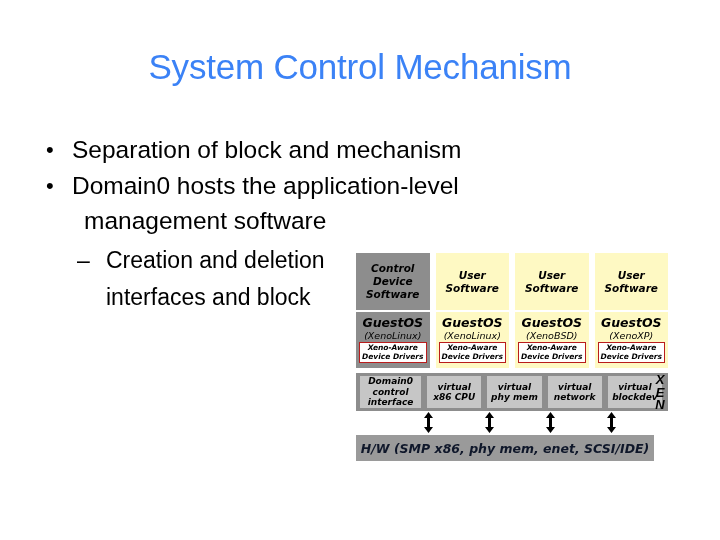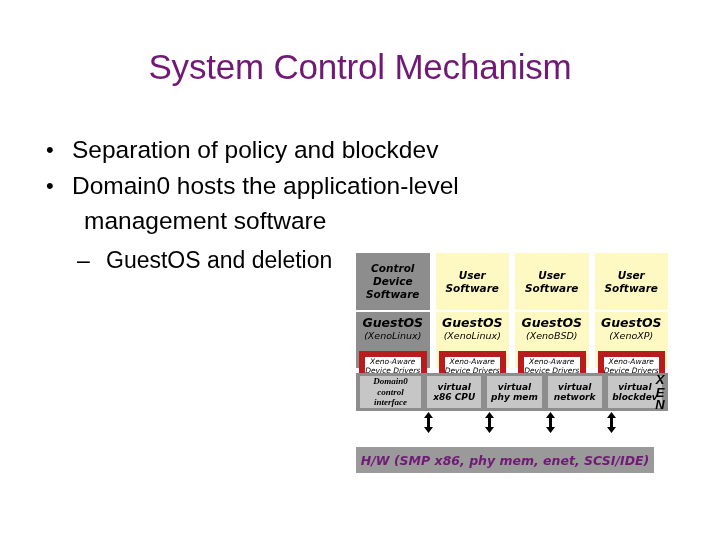--- a/index.html
+++ b/index.html
@@ -21,21 +21,21 @@
     position: absolute;
     left: 0;
     top: 46px;
     width: 720px;
     text-align: center;
     font-family: "Liberation Sans", sans-serif;
     font-size: 35px;
     font-weight: 400;
     line-height: 42px;
     letter-spacing: -0.2px;
-    color: #701a75;
+    color: #3b82f6;
   }
 
   
   .body-block {
     position: absolute;
     left: 30px;
     top: 132px;
     width: 560px;
   }
   .bullet-l1 {
@@ -137,29 +137,29 @@
     white-space: nowrap;
   }
   .guest-variant {
     font-size: 9.5px;
     line-height: 12px;
     font-weight: normal;
     font-style: italic;
     white-space: nowrap;
   }
   .drivers {
-    margin-top: 9px;
+    margin-top: 0;
     width: 100%;
     background: #ffffff;
     color: #000000;
-    border: 6px solid #b91c1c;
+    border: 1px solid #b91c1c;
     box-sizing: border-box;
     font-size: 7.5px;
     line-height: 8.5px;
-    font-weight: normal;
+    font-weight: bold;
     font-style: italic;
     padding: 1px 0 1px 0;
   }
   .drivers .ln { display: block; white-space: nowrap; }
 
   
   .xen-band {
     margin-top: 5px;
     height: 38px;
     background: #8d8d8d;
@@ -180,21 +180,21 @@
     line-height: 10.5px;
     box-sizing: border-box;
     height: 32px;
     display: flex;
     flex-direction: column;
     align-items: center;
     justify-content: center;
     padding: 1px;
   }
   .xen-cell .ln { display: block; white-space: nowrap; }
-  .xen-dom0 { width: 62px; margin-right: 6px; font-family: Liberation Serif, serif; }
+  .xen-dom0 { width: 62px; margin-right: 6px; }
   .xen-res  { width: 55px; margin-right: 6px; }
 
   .xen-label {
     position: absolute;
     right: -2px;
     top: -2px;
     width: 20px;
     height: 44px;
     display: flex;
     flex-direction: column;
@@ -217,56 +217,57 @@
     width: 312px;
   }
   .arrow {
     position: absolute;
     top: 1px;
     width: 11px;
     height: 21px;
   }
 
   .hw-bar {
-    margin-top: 12px;
+    margin-top: 0px;
     width: 298px;
     height: 26px;
     background: #9a9a9a;
     display: flex;
     align-items: center;
     justify-content: center;
     font-family: "DejaVu Sans", sans-serif;
     font-style: italic;
     font-weight: bold;
     font-size: 12.5px;
-    color: #701a75;
+    color: #0f172a;
     white-space: nowrap;
   }
 </style>
 </head>
 <body>
 
 <div class="slide-title">System Control Mechanism</div>
 
 <div class="body-block">
 
   <div class="bullet-l1">
     <span class="mark">•</span>
-    <span class="txt">Separation of policy and blockdev</span>
+    <span class="txt">Separation of block and mechanism</span>
   </div>
 
   <div class="bullet-l1">
     <span class="mark">•</span>
     <span class="txt">Domain0 hosts the application-level</span>
     <span class="cont">management software</span>
   </div>
 
   <div class="bullet-l2">
     <span class="mark">–</span>
-    <span class="line">GuestOS and deletion</span>
+    <span class="line">Creation and deletion</span>
+    <span class="line">interfaces and block</span>
   </div>
 
 </div>
 
 <div class="diagram">
 
   <div class="col-row">
 
     <div class="col">
       <div class="cell cell-user dark">

